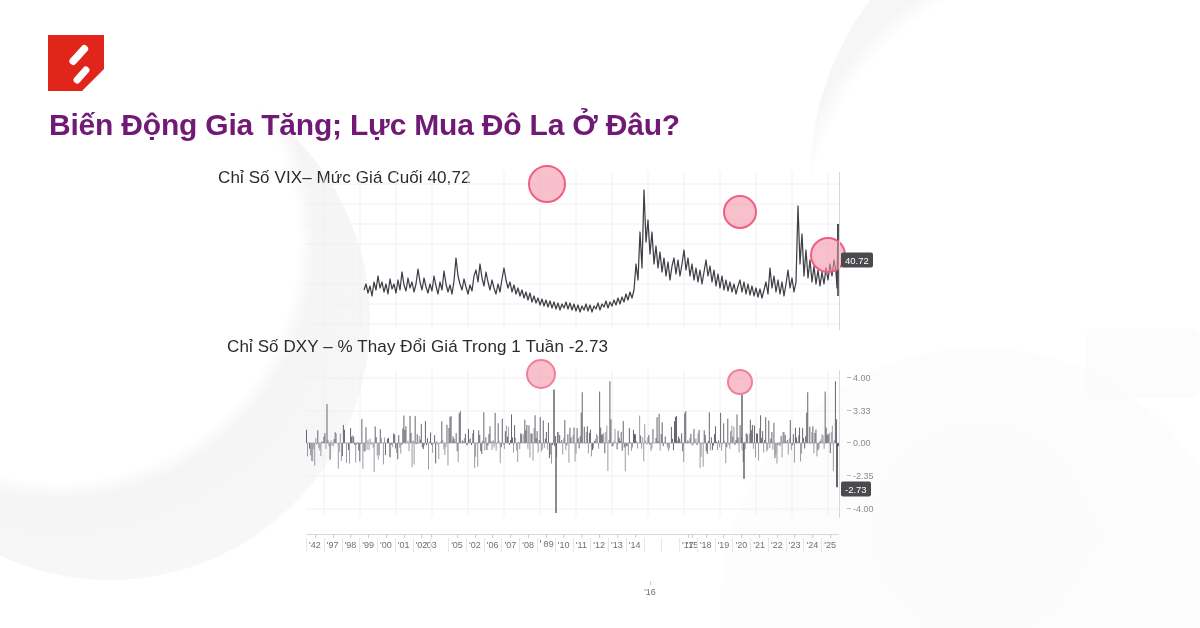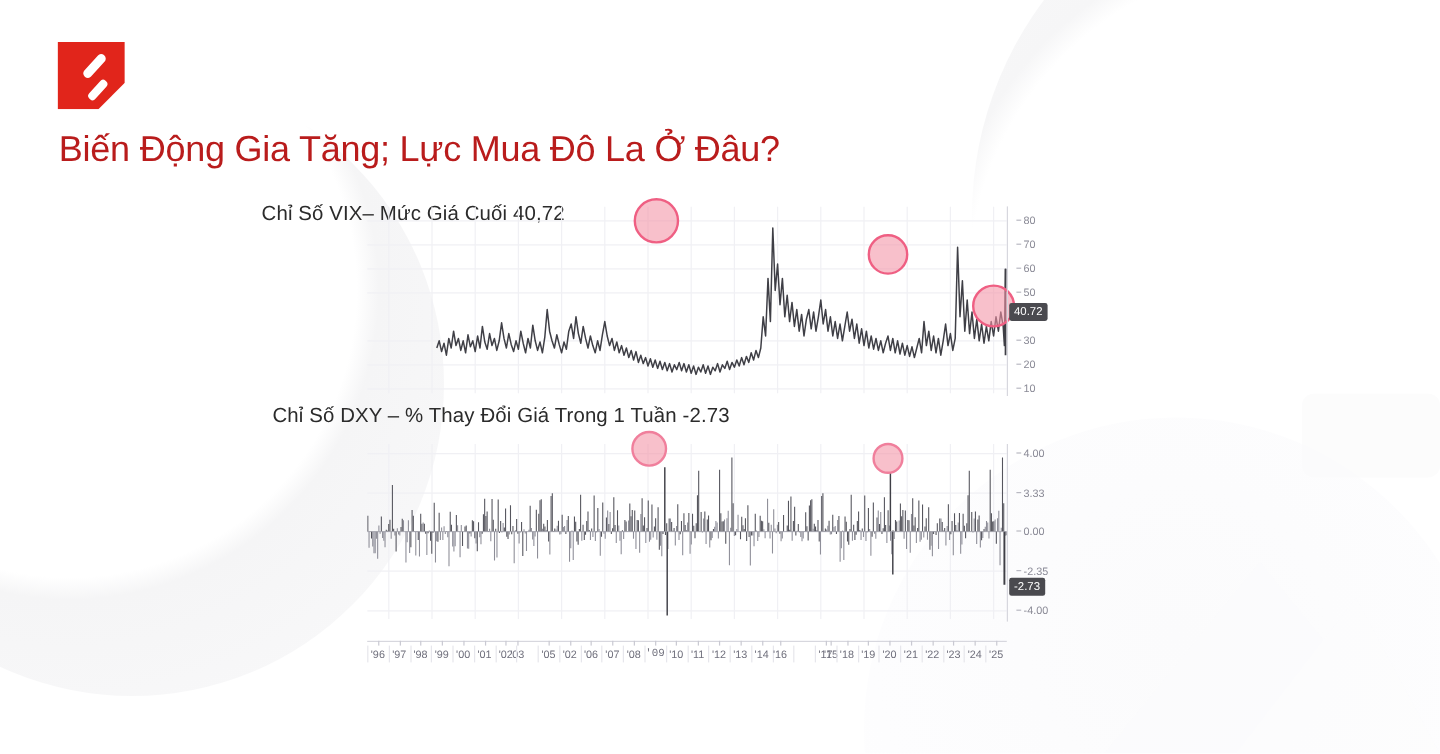--- a/index.html
+++ b/index.html
@@ -61,22 +61,22 @@
     height: 56px;
   }
 
   
   #headline {
     position: absolute;
     left: 49px;
     top: 105px;
     font-size: 30px;
     line-height: 40px;
-    font-weight: normal;
-    color: #b91c1c;
+    font-weight: bold;
+    color: #701a75;
     letter-spacing: -0.2px;
     white-space: nowrap;
   }
 
   
   #chart-area {
     position: absolute;
     left: 0;
     top: 0;
     width: 1200px;
@@ -256,29 +256,20 @@
         520,96 522,108 524,92 526,104 528,88 530,100 531,116 532,52
       "></polyline>
       <line x1="532" y1="52" x2="532" y2="124" stroke="#3f3f46" stroke-width="1.6"></line>
     </svg>
 
     <div class="marker" style="left:547px; top:184px; width:34px; height:34px;"></div>
     <div class="marker" style="left:740px; top:212px; width:30px; height:30px;"></div>
     <div class="marker" style="left:828px; top:255px; width:32px; height:32px;"></div>
 
     <div class="axis-spine" style="top:172px; height:158px"></div>
-    <div class="axis-labels" style="top:172px; height:158px">
-      <div class="tick" style="top:12px">80</div>
-      <div class="tick" style="top:32px">70</div>
-      <div class="tick" style="top:52px">60</div>
-      <div class="tick" style="top:72px">50</div>
-      <div class="tick" style="top:112px">30</div>
-      <div class="tick" style="top:132px">20</div>
-      <div class="tick" style="top:152px">10</div>
-    </div>
     <div class="value-badge" style="top:260px">40.72</div>
 
     <div class="panel-title" id="dxy-title">Chỉ Số DXY – % Thay Đổi Giá Trong 1 Tuần -2.73</div>
 
     <svg class="plot" style="left:306px; top:370px; width:533px; height:146px" viewBox="0 0 533 146" preserveAspectRatio="none">
       <g stroke="#f0f0f4" stroke-width="1">
         <line x1="0" y1="8" x2="533" y2="8"></line>
         <line x1="0" y1="41" x2="533" y2="41"></line>
         <line x1="0" y1="73" x2="533" y2="73"></line>
         <line x1="0" y1="106" x2="533" y2="106"></line>
@@ -837,21 +828,21 @@
       <div class="tick" style="top:8px">4.00</div>
       <div class="tick" style="top:41px">3.33</div>
       <div class="tick" style="top:73px">0.00</div>
       <div class="tick" style="top:106px">-2.35</div>
       <div class="tick" style="top:139px">-4.00</div>
     </div>
     <div class="value-badge" style="top:489px">-2.73</div>
 
     <div class="xaxis" id="xaxis">
       <div class="xline"></div>
-    <div class="xtick" style="left: 8.88333px;">'96</div>
+    <div class="xtick" style="left: 8.88333px;">'42</div>
         <div class="xsep" style="left: 0px;"></div>
         <div class="xtick" style="left: 26.65px;">'97</div>
         <div class="xsep" style="left: 17.7667px;"></div>
         <div class="xtick" style="left: 44.4167px;">'98</div>
         <div class="xsep" style="left: 35.5333px;"></div>
         <div class="xtick" style="left: 62.1833px;">'99</div>
         <div class="xsep" style="left: 53.3px;"></div>
         <div class="xtick" style="left: 79.95px;">'00</div>
         <div class="xsep" style="left: 71.0667px;"></div>
         <div class="xtick" style="left: 97.7167px;">'01</div>
@@ -877,21 +868,21 @@
         <div class="xtick" style="left: 275.383px;">'11</div>
         <div class="xsep" style="left: 266.5px;"></div>
         <div class="xtick" style="left: 293.15px;">'12</div>
         <div class="xsep" style="left: 284.267px;"></div>
         <div class="xtick" style="left: 310.917px;">'13</div>
         <div class="xsep" style="left: 302.033px;"></div>
         <div class="xtick" style="left: 328.683px;">'14</div>
         <div class="xsep" style="left: 319.8px;"></div>
         <div class="xtick" style="left: 346.45px; margin-left: 40px;">'15</div>
         <div class="xsep" style="left: 337.567px;"></div>
-        <div class="xtick" style="left: 344px;">'16</div>
+        <div class="xtick" style="left: 344px; margin-top: 47px;">'16</div>
         <div class="xsep" style="left: 355.333px;"></div>
         <div class="xtick" style="left: 381.983px;">'17</div>
         <div class="xsep" style="left: 373.1px;"></div>
         <div class="xtick" style="left: 399.75px;">'18</div>
         <div class="xsep" style="left: 390.867px;"></div>
         <div class="xtick" style="left: 417.517px;">'19</div>
         <div class="xsep" style="left: 408.633px;"></div>
         <div class="xtick" style="left: 435.283px;">'20</div>
         <div class="xsep" style="left: 426.4px;"></div>
         <div class="xtick" style="left: 453.05px;">'21</div>

